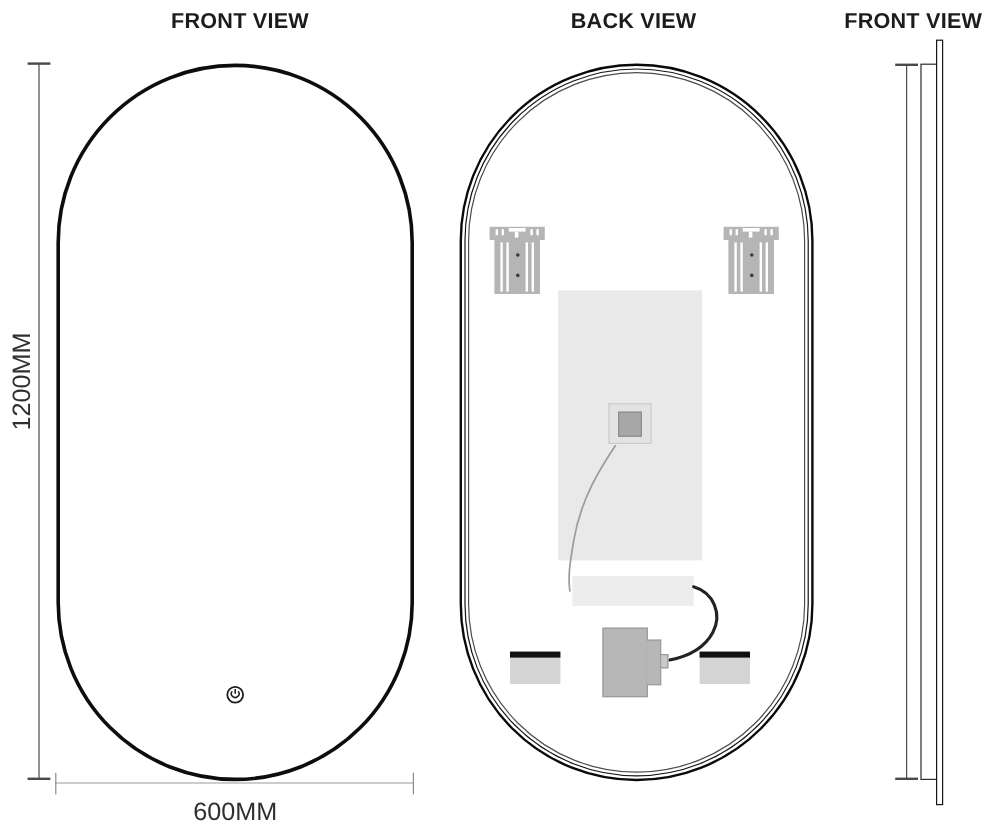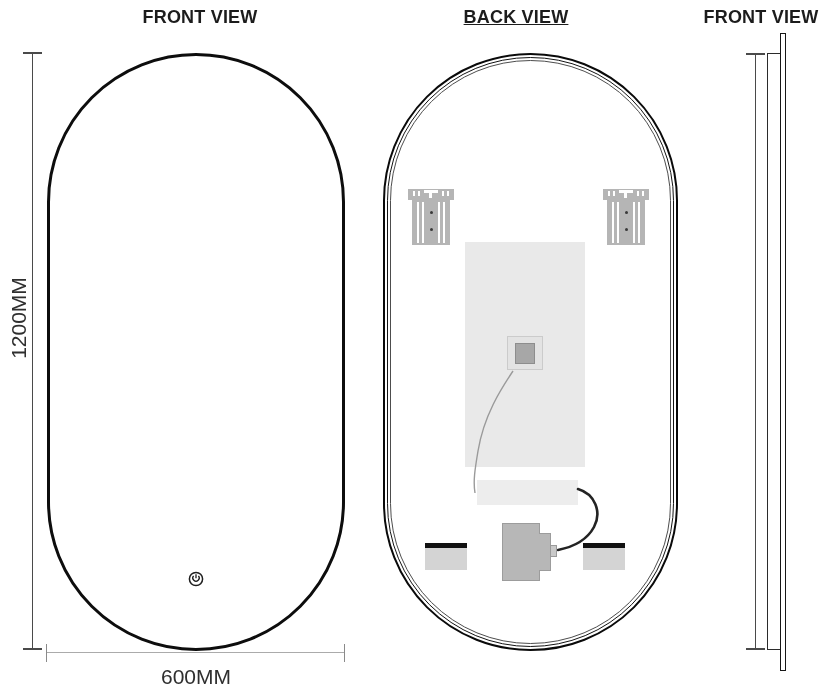--- a/index.html
+++ b/index.html
@@ -5,21 +5,21 @@
   * { margin:0; padding:0; box-sizing:border-box; }
   html,body { background:#fff; }
   body { font-family:"Liberation Sans", sans-serif; }
   .canvas { position:relative; width:837px; height:700px; background:#fff; overflow:hidden; }
 
   .view-title {
     position:absolute; top:7px; transform:translateX(-50%);
     font-size:18px; font-weight:700; color:#1c1c1c; letter-spacing:.2px; white-space:nowrap;
   }
   #front-title { left:200px; }
-  #back-title  { left:516px;text-decoration:underline; }
+  #back-title  { left:528px; }
   #side-title  { left:761px; }
 
   
   .front-outline {
     position:absolute; left:47px; top:53px; width:298px; height:598px;
     border:3px solid var(--outline); border-radius:149px; background:#fff;
   }
   .power-icon { position:absolute; left:188px; top:571px; width:16px; height:16px; }
 
   

